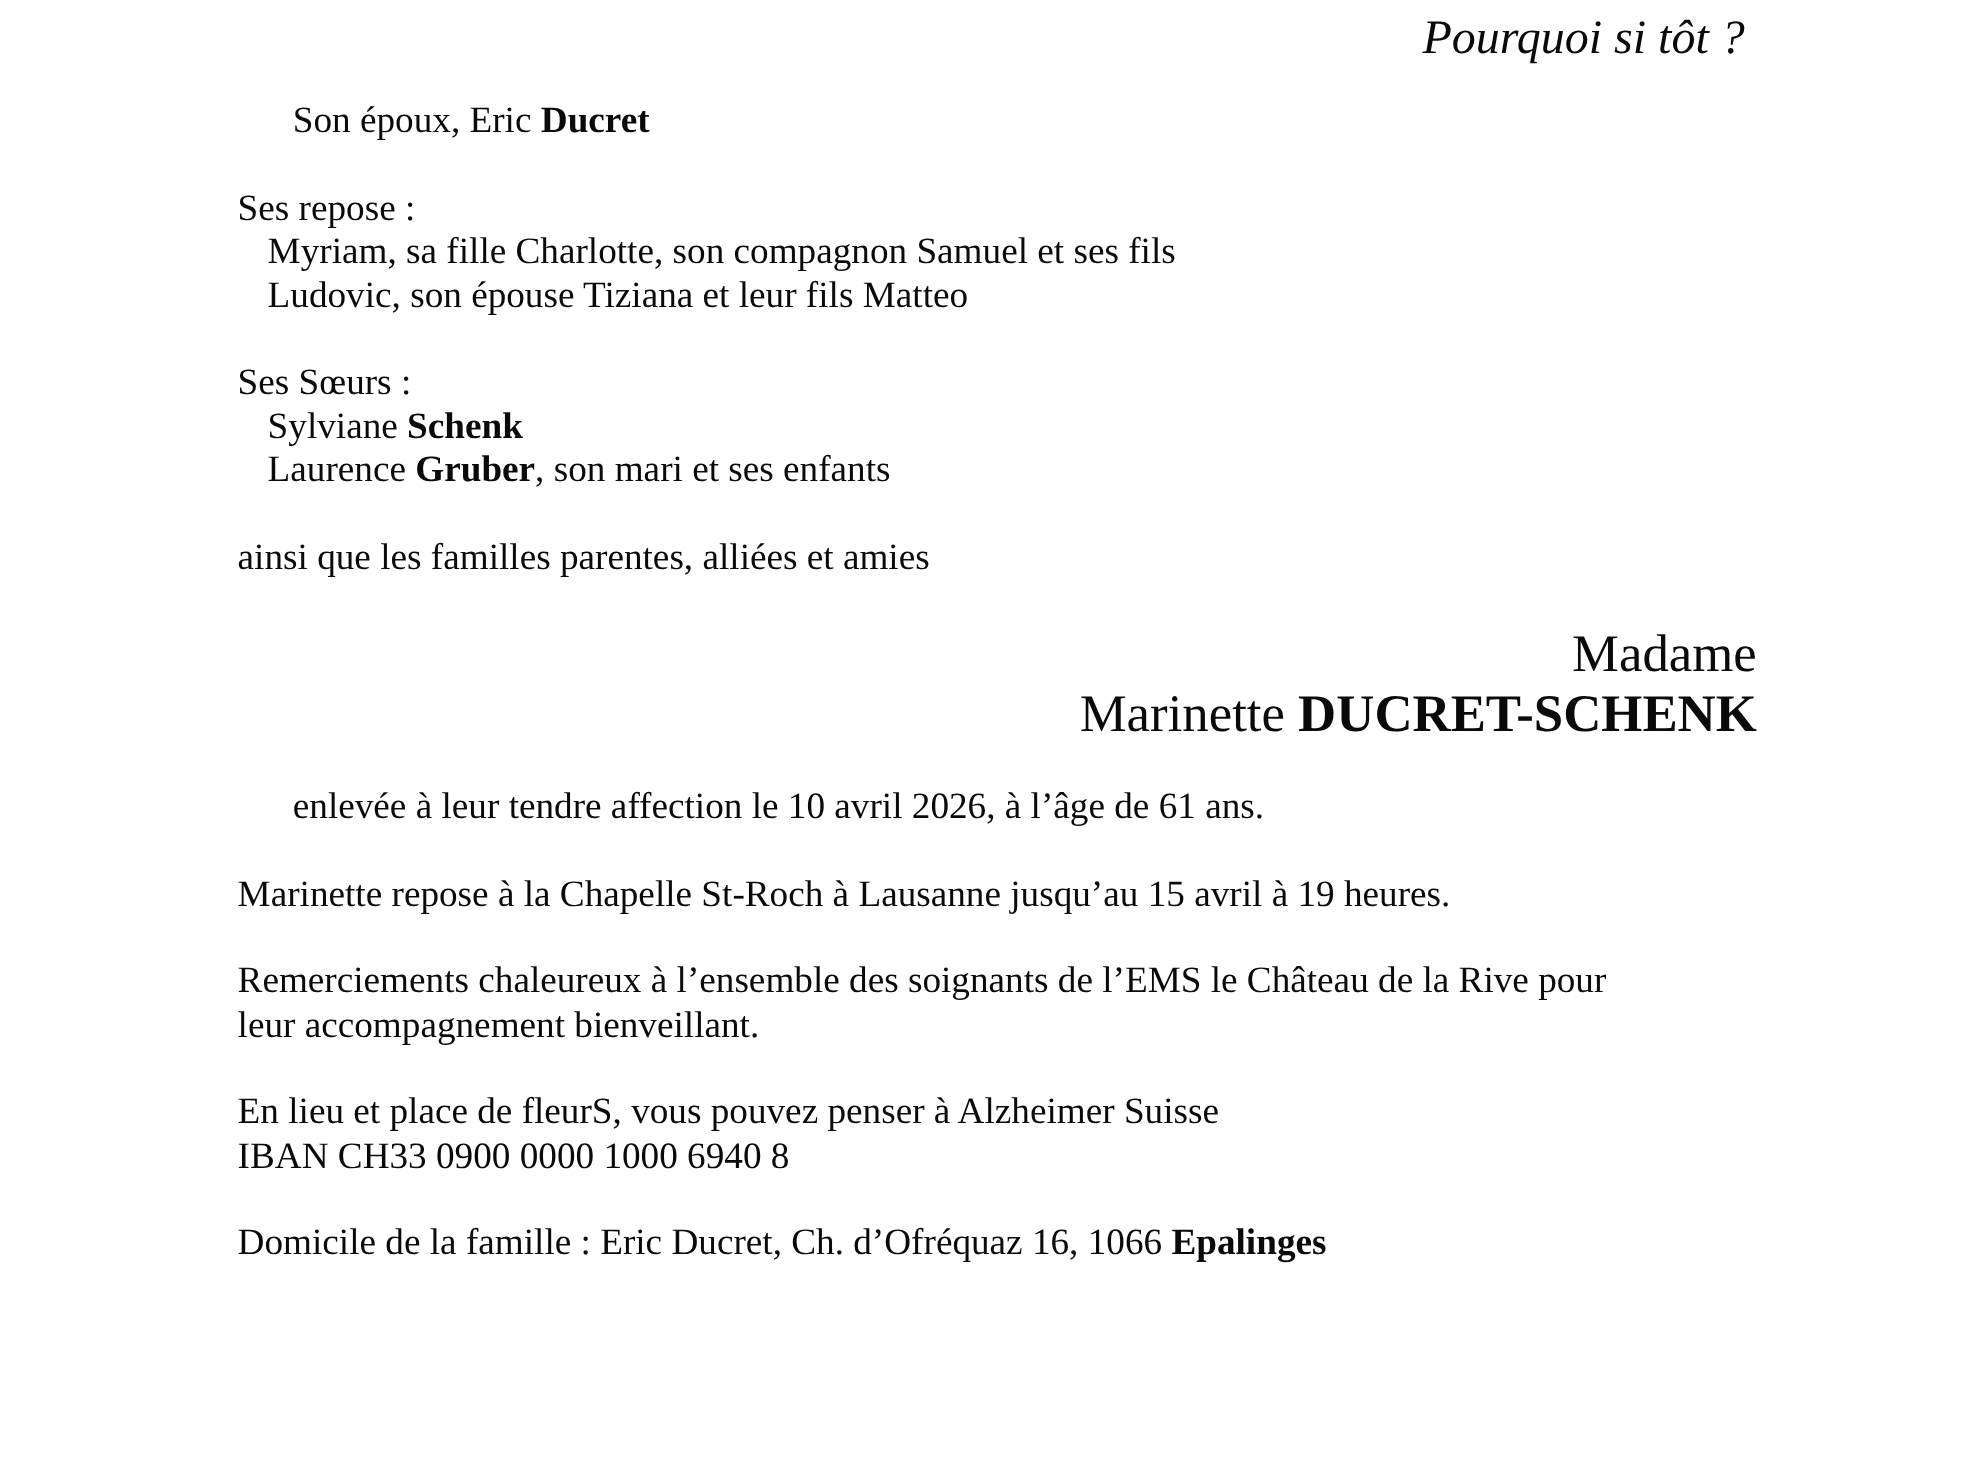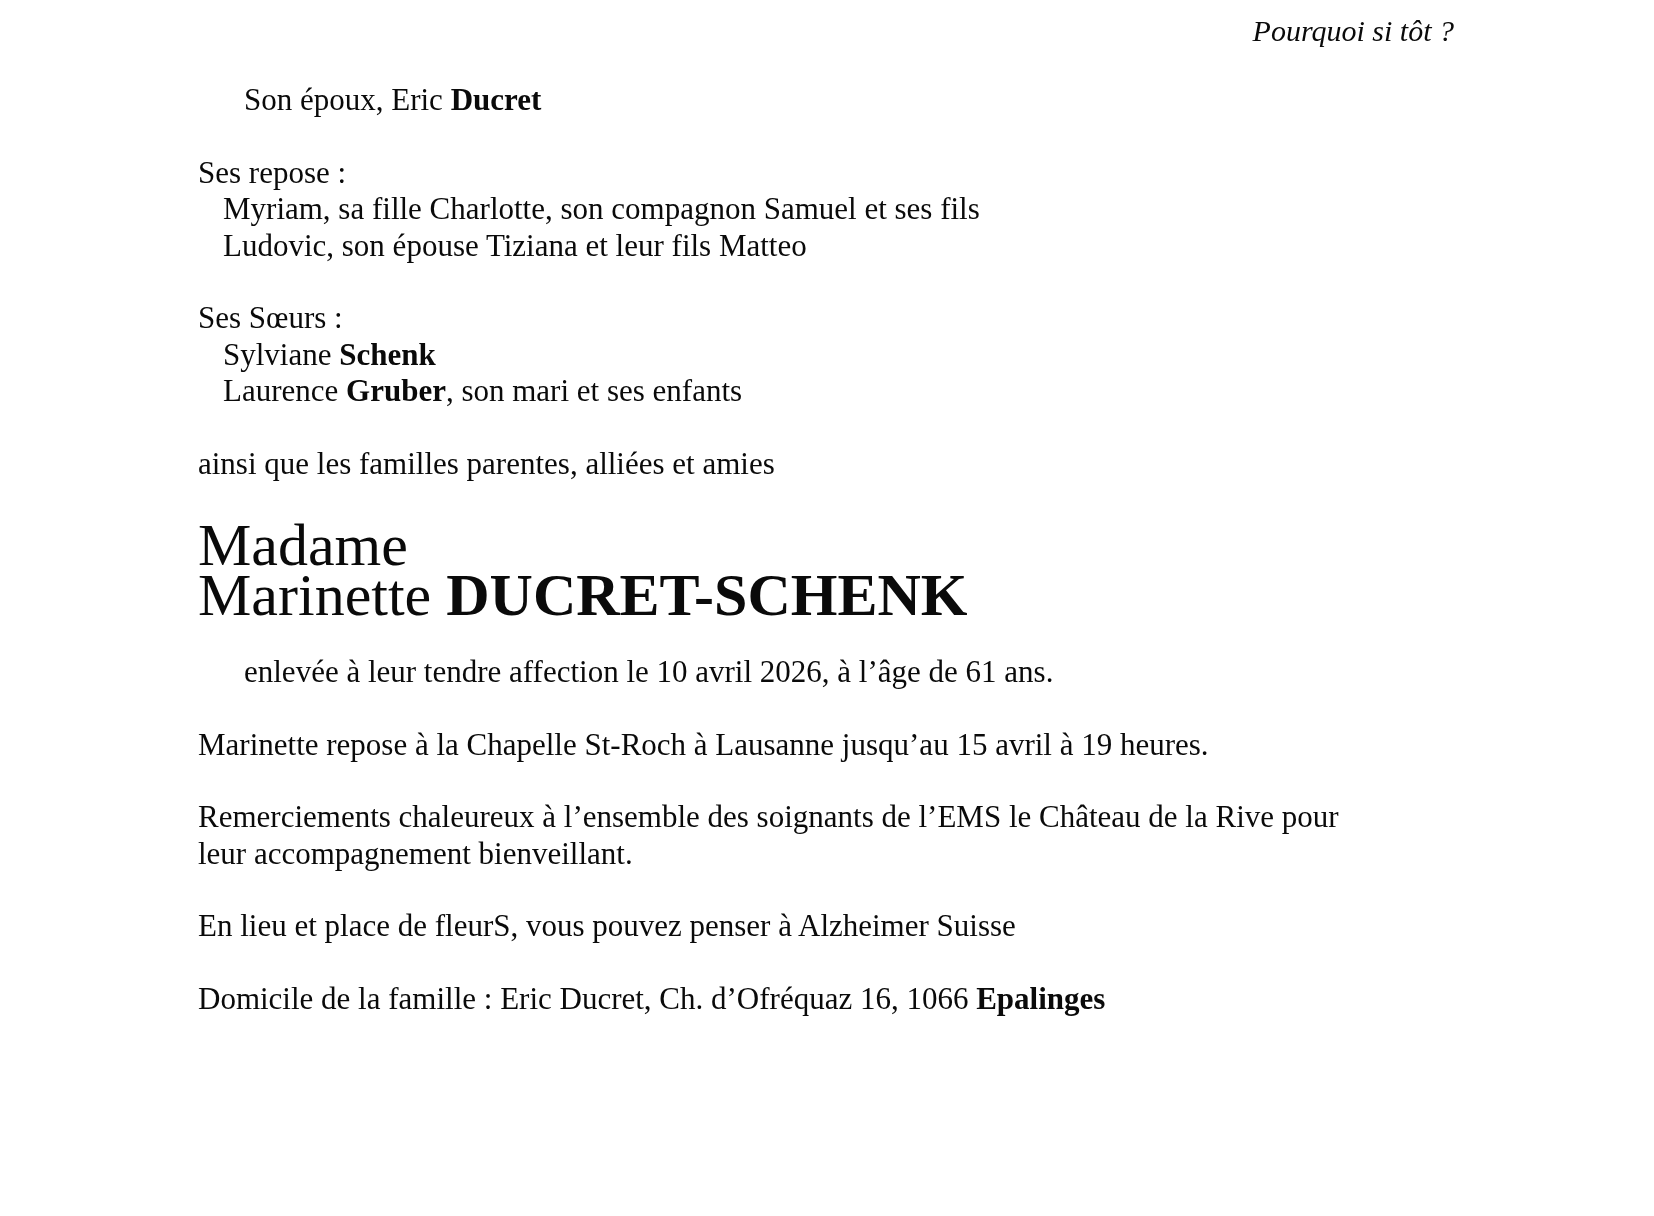--- a/index.html
+++ b/index.html
@@ -12,37 +12,37 @@
     height: 1216px;
     overflow: hidden;
     font-family: "Liberation Serif", "DejaVu Serif", serif;
     color: #0a0a0a;
     -webkit-font-smoothing: antialiased;
   }
   .epigraph {
     margin: 14px 200px 0 0;
     text-align: right;
     font-style: italic;
-    font-size: 30px;
+    font-size: 40px;
     line-height: 34px;
   }
   .content {
     margin: 0 190px 0 198px;
     font-size: 31px;
     line-height: 36.5px;
   }
   .para { margin: 36px 0 0 0; }
   .para:first-child { margin-top: 34px; margin-left: 46px; }
   .line { display: block; }
   .line.indent { padding-left: 25px; }
   .bold { font-weight: bold; }
   .title-block {
     margin: 38px 0 32px 0;
-    text-align: left;
-    font-size: 60px;
+    text-align: right;
+    font-size: 44px;
     line-height: 50px;
   }
 </style>
 </head>
 <body>
 
 <div class="epigraph">Pourquoi si tôt ?</div>
 
 <main class="content">
 
@@ -76,19 +76,20 @@
       </p>
       <p class="para">
         <span class="line"><span>Marinette repose à la Chapelle St-Roch à Lausanne jusqu’au 15 avril à 19 heures.</span></span>
       </p>
       <p class="para">
         <span class="line"><span>Remerciements chaleureux à l’ensemble des soignants de l’EMS le Château de la Rive pour</span></span>
         <span class="line"><span>leur accompagnement bienveillant.</span></span>
       </p>
       <p class="para">
         <span class="line"><span>En lieu et place de fleurS, vous pouvez penser à Alzheimer Suisse</span></span>
+        <span class="line"><span>IBAN CH33 0900 0000 1000 6940 8</span></span>
       </p>
       <p class="para">
         <span class="line"><span>Domicile de la famille : Eric Ducret, Ch. d’Ofréquaz 16, 1066 </span><span class="bold">Epalinges</span></span>
       </p>
     </div>
 
 </main>
 
 </body></html>

